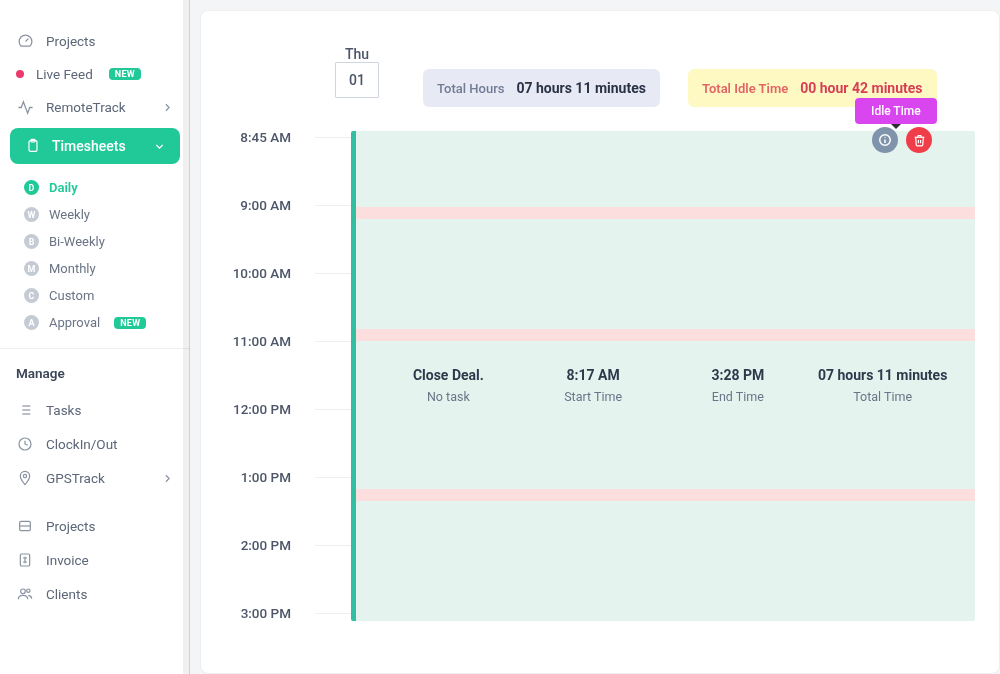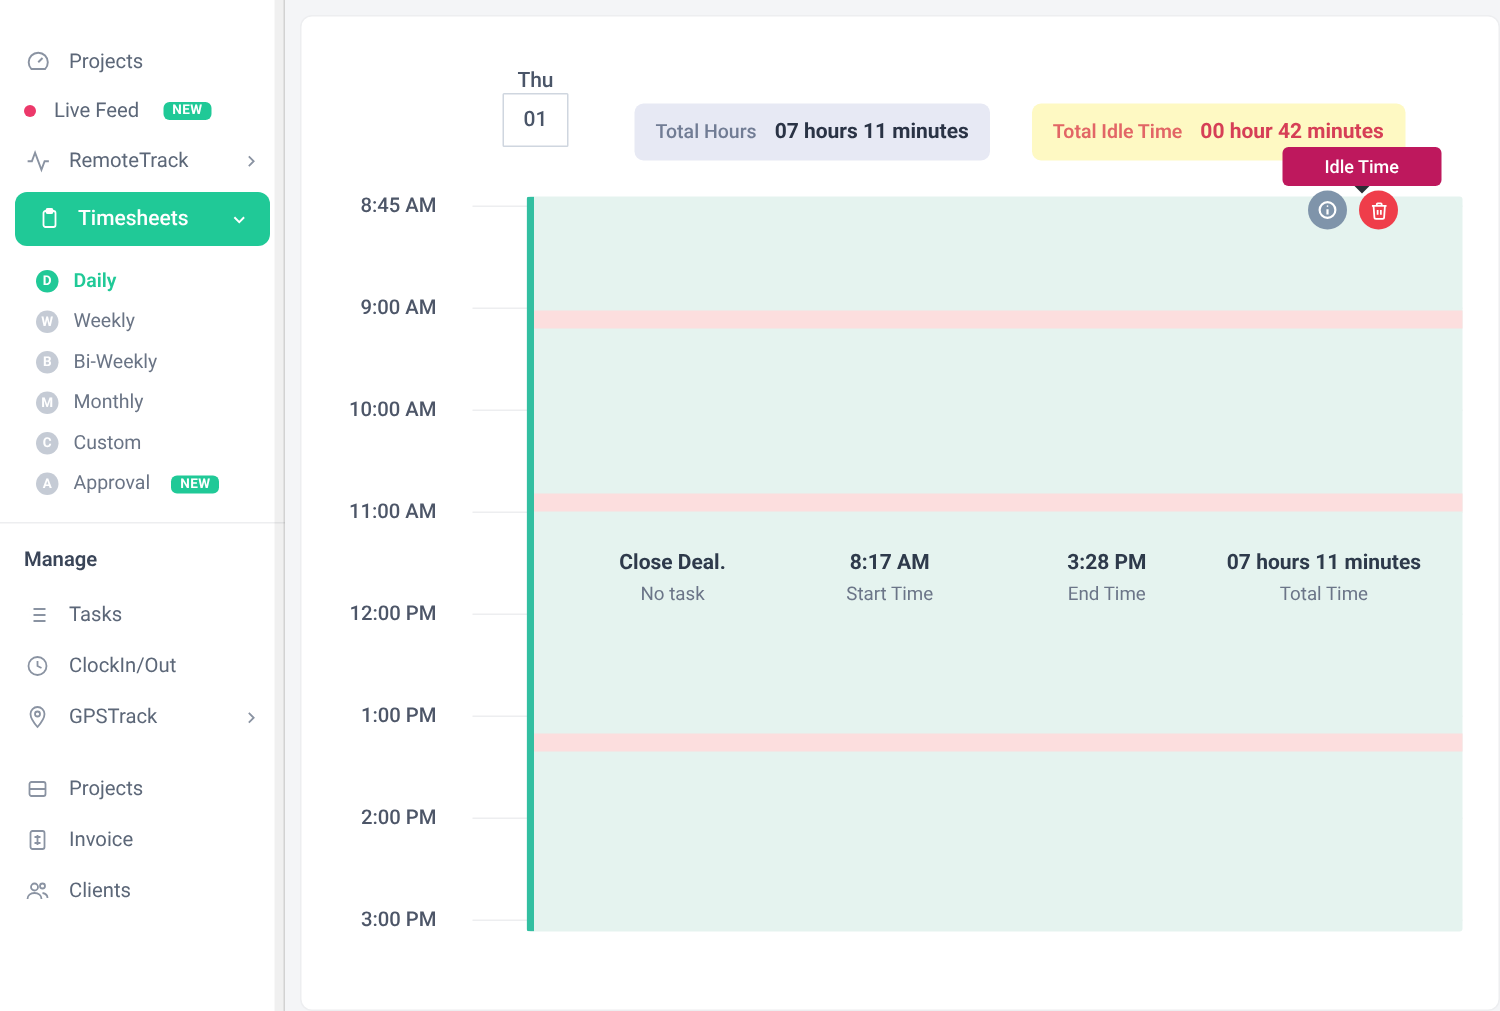--- a/index.html
+++ b/index.html
@@ -298,25 +298,25 @@
   color: #2e3a4b;
 }
 .track-col .v2 {
   font-size: 12.5px;
   color: #6b7588;
   margin-top: 6px;
 }
 
 .tooltip {
   position: absolute;
-  background: #be185d;
+  background: #d946ef;
   color: #fff;
   font-size: 12px;
   font-weight: 500;
-  padding: 6px 28px;
+  padding: 6px 16px;
   border-radius: 4px;
   white-space: nowrap;
 }
 .tooltip::after {
   content: "";
   position: absolute;
   left: 50%;
   bottom: -5px;
   transform: translateX(-50%);
   border-left: 5px solid transparent;

